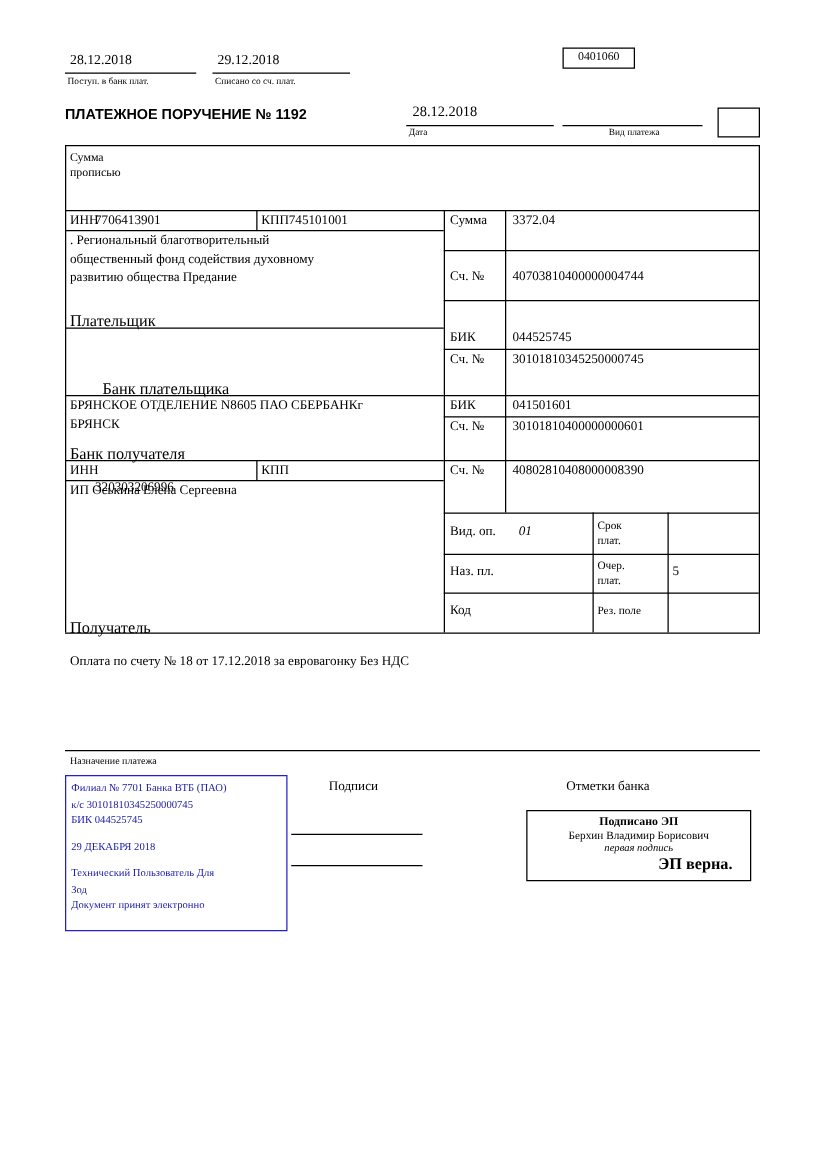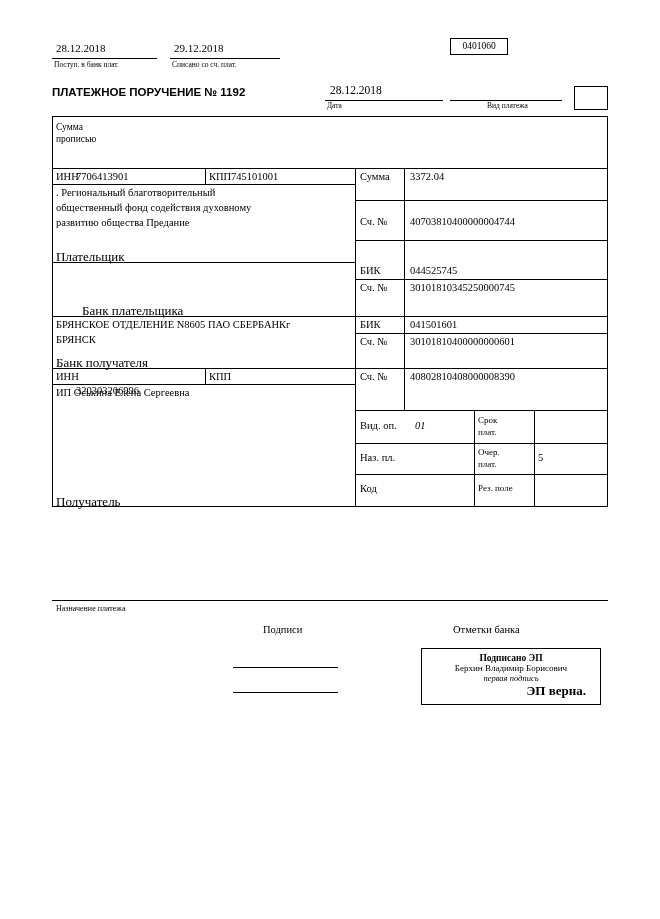--- a/index.html
+++ b/index.html
@@ -304,23 +304,33 @@
   <div class="txt" style="left:478px; top:459px; font-size:9px;">плат.</div>
   <div class="txt" style="left:538px; top:452px;">5</div>
 
   <div class="txt" style="left:360px; top:483px;">Код</div>
   <div class="txt" style="left:415px; top:483px;"></div>
   <div class="txt" style="left:478px; top:483px; font-size:9px;">Рез. поле</div>
   <div class="txt" style="left:538px; top:483px;"></div>
 
   <div class="gl hline" style="left:52px; top:506px; width:556px;"></div>
 
+  <div class="purpose-text">Оплата по счету № 18 от 17.12.2018 за евровагонку Без НДС</div>
   <div class="purpose-line"></div>
   <div class="purpose-cap">Назначение платежа</div>
 
+  <div class="stamp">
+    <div>Филиал № 7701 Банка ВТБ (ПАО)</div>
+    <div>к/с 30101810345250000745</div>
+    <div>БИК 044525745</div>
+    <div class="sp">29 ДЕКАБРЯ 2018</div>
+    <div class="sp">Технический Пользователь Для</div>
+    <div>Зод</div>
+    <div>Документ принят электронно</div>
+  </div>
 
   <div class="sign-label">Подписи</div>
   <div class="bank-marks-label">Отметки банка</div>
   <div class="sign-line1"></div>
   <div class="sign-line2"></div>
 
   <div class="ep-box">
     <div class="b">Подписано ЭП</div>
     <div class="n">Берхин Владимир Борисович</div>
     <div class="i">первая подпись</div>

